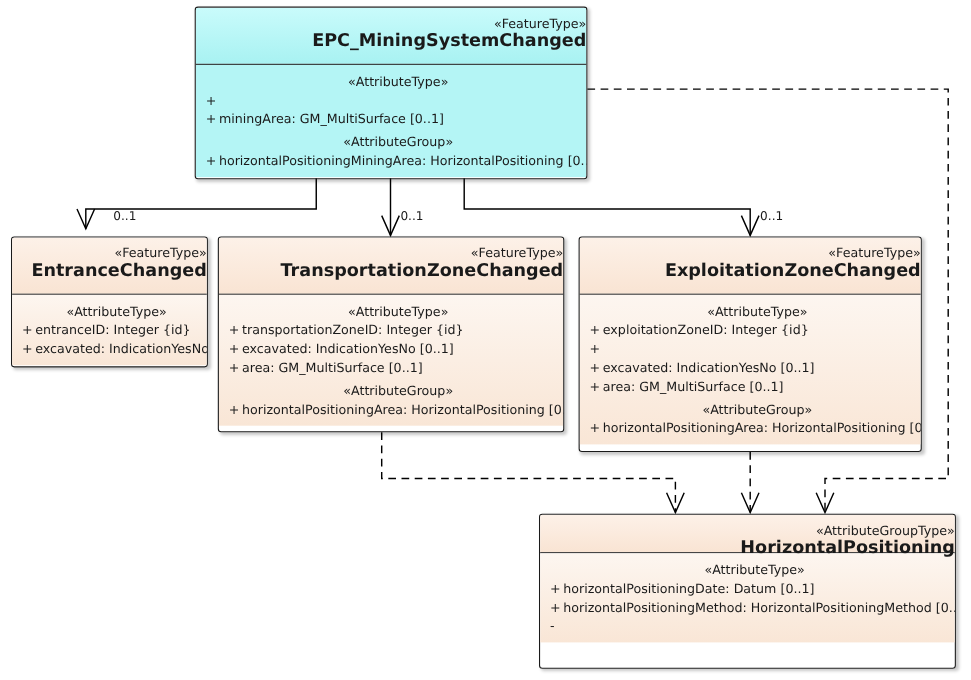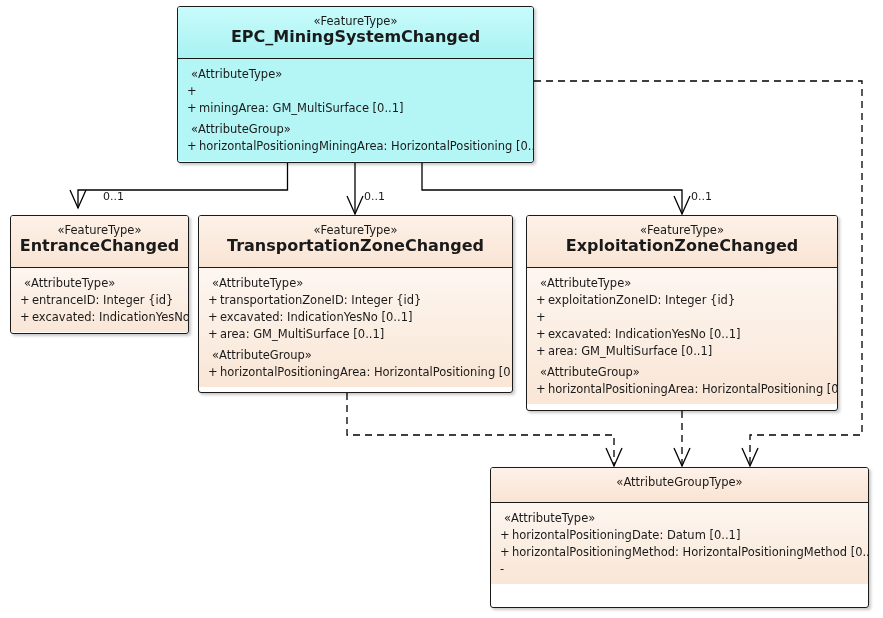--- a/index.html
+++ b/index.html
@@ -30,21 +30,21 @@
   .uml-class {
     position: absolute;
     box-sizing: border-box;
     border: 1.6px solid #1a1a1a;
     border-radius: 3px;
     box-shadow: 2px 2px 3px rgba(0,0,0,0.22);
     overflow: hidden;
   }
   .uml-header {
     box-sizing: border-box;
-    text-align: center;
+    text-align: right;
     padding-top: 7px;
     border-bottom: 1.6px solid #1a1a1a;
   }
   .stereotype {
     font-size: 11.5px;
     color: #1a1a1a;
     line-height: 15px;
     white-space: nowrap;
   }
   .classname {
@@ -57,20 +57,21 @@
   .uml-body {
     box-sizing: border-box;
     padding: 7px 0 6px 0;
   }
   .attr-group-label {
     font-size: 11.5px;
     color: #1a1a1a;
     line-height: 17px;
     padding-left: 13px;
     white-space: nowrap;
+    text-align: center;
   }
   .attr-row {
     display: flex;
     line-height: 17px;
     font-size: 11.5px;
     color: #1a1a1a;
     white-space: nowrap;
   }
   .attr-vis {
     width: 13px;
@@ -232,20 +233,21 @@
       <div class="attr-row">
         <span class="attr-vis">+</span>
         <span class="attr-text">horizontalPositioningArea: HorizontalPositioning [0..1]</span>
       </div>
     </div>
   </div>
 
   <div class="uml-class theme-peach" style="left:490px; top:467px; width:379px; height:141px;">
     <div class="uml-header" style="height:35px;">
       <div class="stereotype">«AttributeGroupType»</div>
+      <div class="classname">HorizontalPositioning</div>
     </div>
     <div class="uml-body">
       <div class="attr-group-label">«AttributeType»</div>
       <div class="attr-row">
         <span class="attr-vis">+</span>
         <span class="attr-text">horizontalPositioningDate: Datum [0..1]</span>
       </div>
       <div class="attr-row">
         <span class="attr-vis">+</span>
         <span class="attr-text">horizontalPositioningMethod: HorizontalPositioningMethod [0..1]</span>

